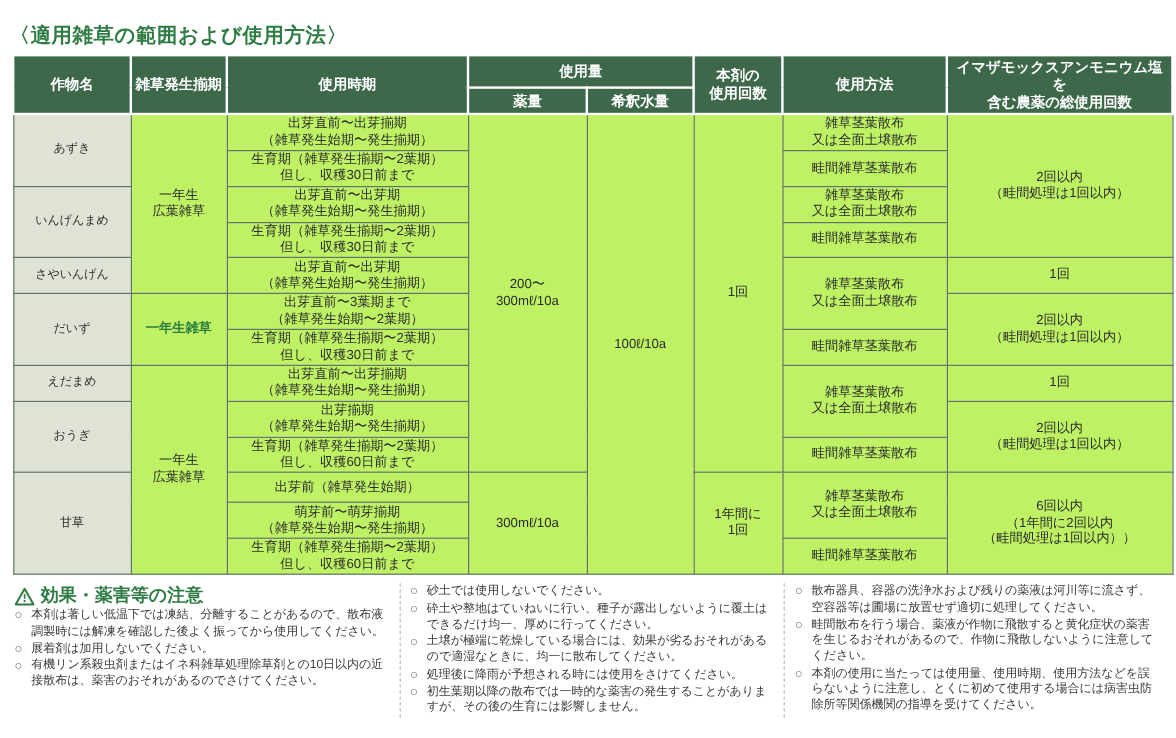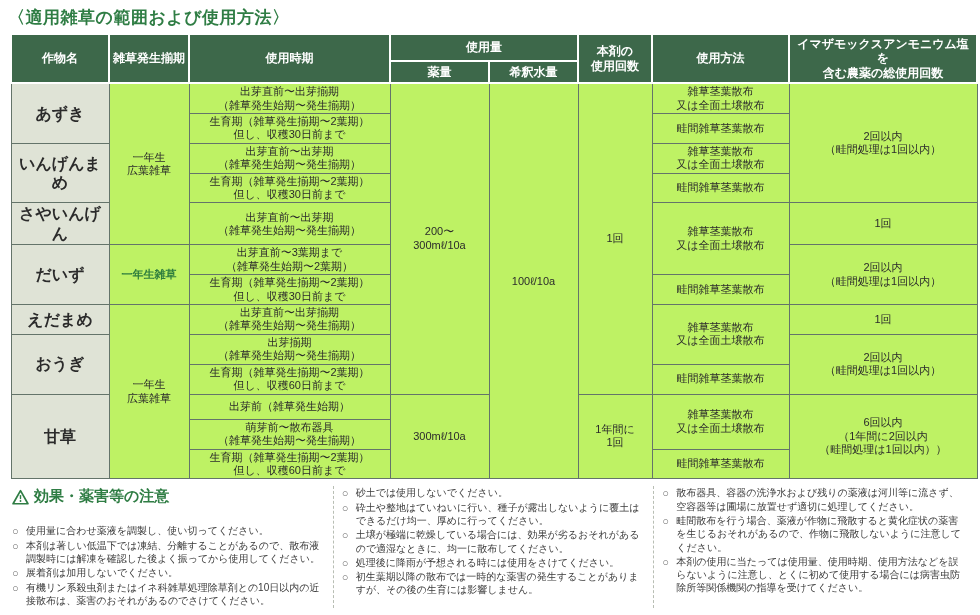--- a/index.html
+++ b/index.html
@@ -1,19 +1,19 @@
 <!DOCTYPE html>
 <html lang="ja"><head>
 <meta charset="utf-8">
 <style>
   * { box-sizing: border-box; margin: 0; padding: 0; }
   html,body { width: 980px; height: 615px; background: #ffffff; overflow: hidden; }
   body { font-family: "Liberation Sans", "DejaVu Sans", sans-serif; color: #2b2b2b; }
 
-  .page { width: 980px; height: 615px; padding: 4px 6px 0 8px; border-radius: 30px; }
+  .page { width: 980px; height: 615px; padding: 16px 6px 0 8px; border-radius: 30px; }
 
   .page-title {
     font-size: 17px; font-weight: bold; color: #2f7d44;
     letter-spacing: 0.5px; margin: 2px 0 4px 0;
   }
 
   table.usage {
     border-collapse: collapse; table-layout: fixed;
     width: 966px; margin-left: 2px;
     border: 1px solid #64746a;
@@ -34,33 +34,33 @@
     text-align: center; vertical-align: middle;
   }
   tr.h-group th { height: 26px; }
   tr.h-sub th { height: 21px; margin-left: 45px; }
 
   td {
     border: 1px solid #64746a; background: #bef264;
     font-size: 11px; line-height: 1.22; padding: 1px 2px;
     text-align: center; vertical-align: middle; white-space: pre-line;
   }
-  td.crop { background: #dfe3d6; font-size: 16px; font-weight: bold; }
+  td.crop { background: #dfe3d6; font-size: 10px; }
   td.weed-hl { color: #2e7d3e; font-weight: bold; margin-left: 28px; }
 
   .notes { display: flex; margin-top: 7px; padding: 0 2px; }
   .notes-col { padding: 0 10px 0 8px; }
   .notes-col.c1 { width: 324px; padding-left: 2px; }
   .notes-col.c2 { width: 322px; border-left: 1px dashed #b8beb4; }
   .notes-col.c3 { width: 320px; border-left: 1px dashed #b8beb4; position: relative; }
 
   .notes-heading {
     display: flex; align-items: center; gap: 5px;
     color: #2f7d44; font-weight: bold; font-size: 15px;
-    margin: 1px 0 18px 0;
+    margin: 1px 0 0 0;
   }
   .warn-icon svg { display: block; }
 
   ul.note-list { list-style: none; }
   ul.note-list li {
     position: relative; padding-left: 14px;
     font-size: 10px; line-height: 1.33; color: #3a3a3a;
     margin-bottom: 1px;
   }
   ul.note-list li::before {
@@ -185,21 +185,21 @@
           <td rowspan="3">300mℓ/10a</td>
           <td rowspan="3">1年間に
 1回</td>
           <td rowspan="2">雑草茎葉散布
 又は全面土壌散布</td>
           <td rowspan="3">6回以内
 （1年間に2回以内
 （畦間処理は1回以内））</td>
         </tr>
         <tr style="height: 30px;">
-          <td>萌芽前〜散布器具
+          <td>萌芽前〜萌芽揃期
 （雑草発生始期〜発生揃期）</td>
         </tr>
         <tr style="height: 29px;">
           <td>生育期（雑草発生揃期〜2葉期）
 但し、収穫60日前まで</td>
           <td>畦間雑草茎葉散布</td>
         </tr>
       </tbody>
   </table>
 
@@ -209,21 +209,20 @@
         <span class="warn-icon">
           <svg width="17" height="16" viewBox="0 0 24 22">
             <path d="M12 2 L22.5 20.5 H1.5 Z" fill="none" stroke="#2f7d44" stroke-width="2.4" stroke-linejoin="round"></path>
             <rect x="11" y="8" width="2" height="6" rx="1" fill="#2f7d44"></rect>
             <circle cx="12" cy="16.6" r="1.3" fill="#2f7d44"></circle>
           </svg>
         </span>
         <span>効果・薬害等の注意</span>
       </div>
       <ul class="note-list">
-          <li>使用量に合わせ薬液を調製し、使い切ってください。</li>
           <li>本剤は著しい低温下では凍結、分離することがあるので、散布液調製時には解凍を確認した後よく振ってから使用してください。</li>
           <li>展着剤は加用しないでください。</li>
           <li>有機リン系殺虫剤またはイネ科雑草処理除草剤との10日以内の近接散布は、薬害のおそれがあるのでさけてください。</li>
         </ul>
     </div>
     <div class="notes-col c2">
       <ul class="note-list">
           <li>砂土では使用しないでください。</li>
           <li>砕土や整地はていねいに行い、種子が露出しないように覆土はできるだけ均一、厚めに行ってください。</li>
           <li>土壌が極端に乾燥している場合には、効果が劣るおそれがあるので適湿なときに、均一に散布してください。</li>

